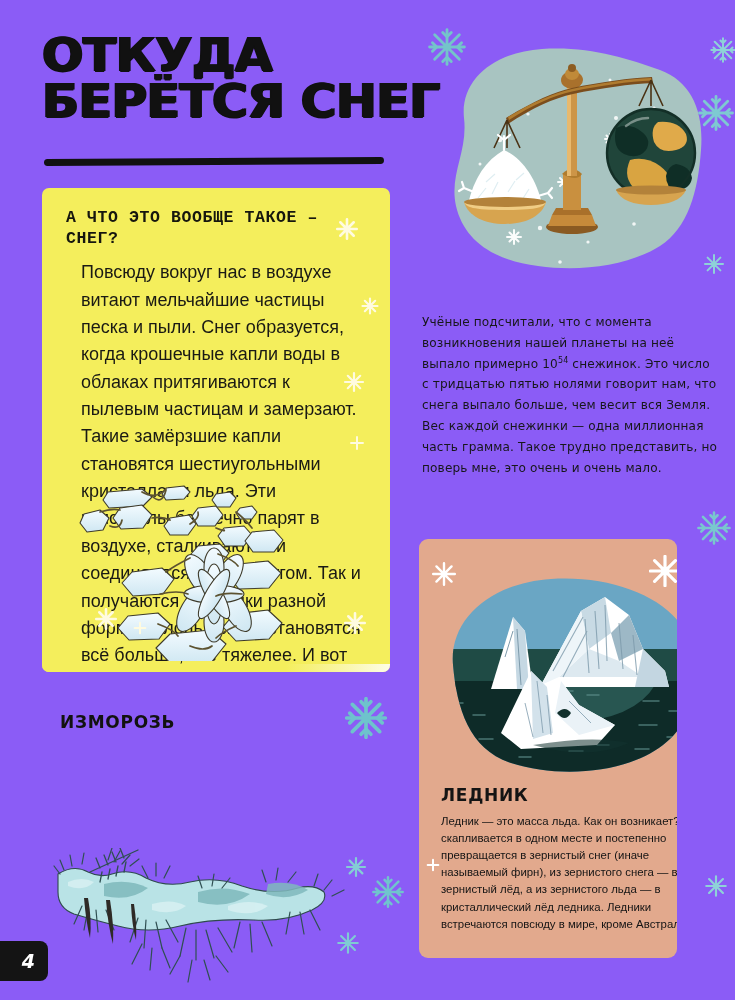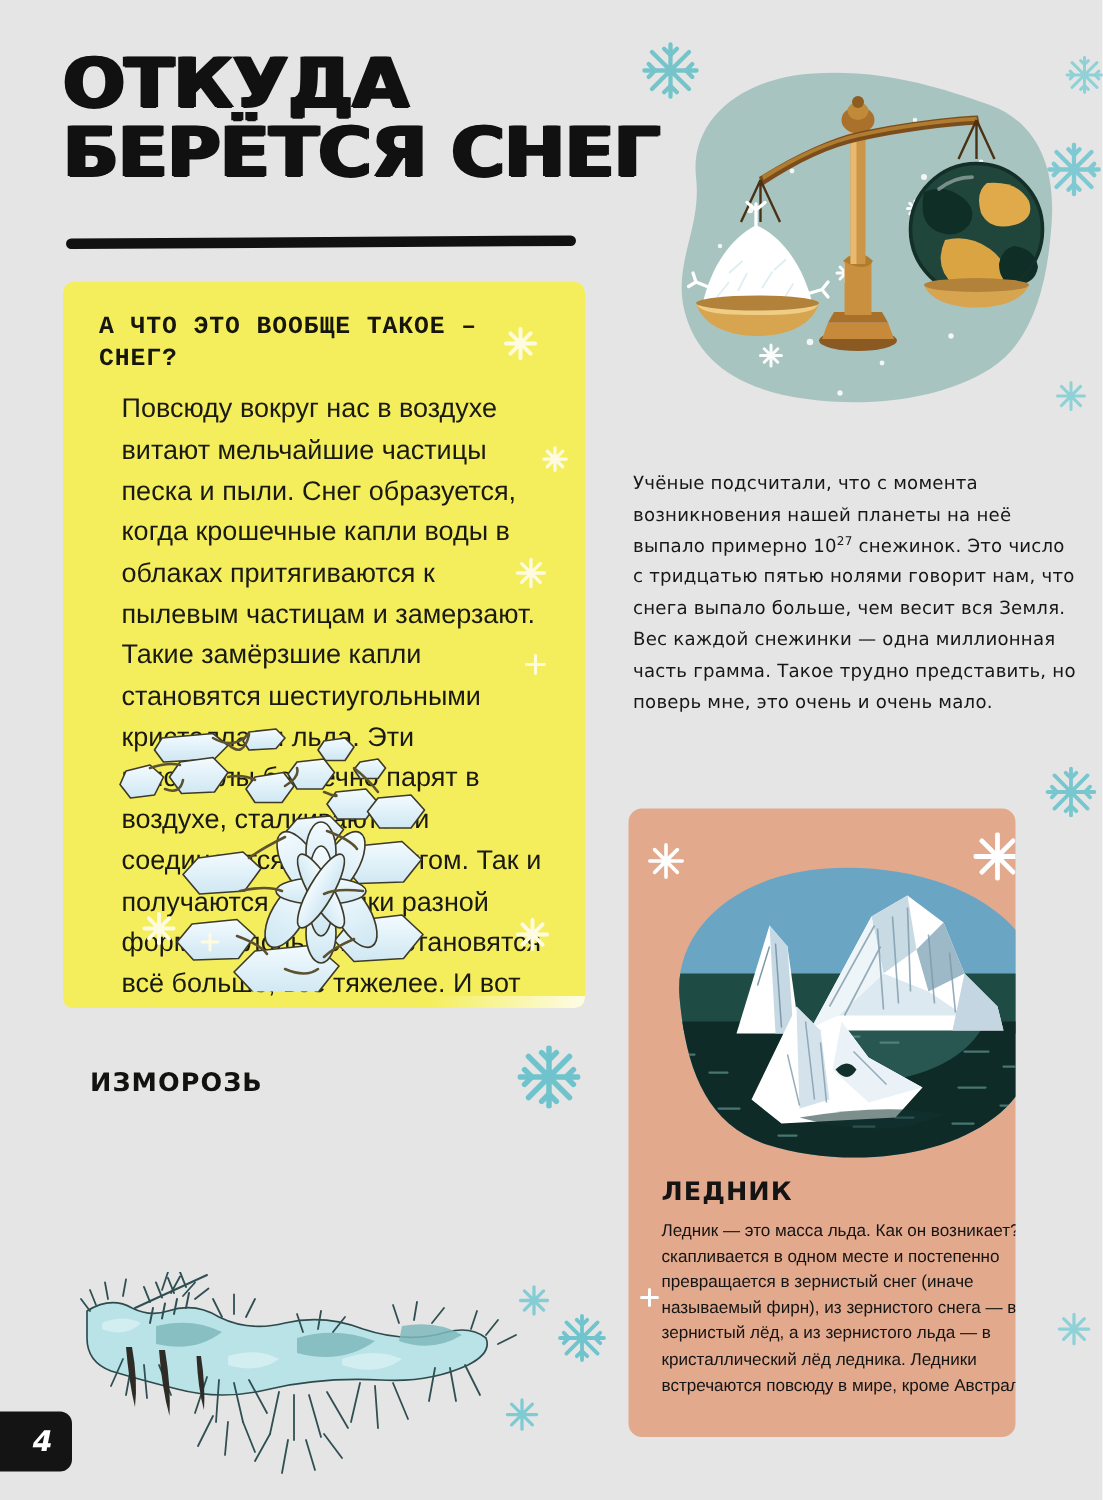--- a/index.html
+++ b/index.html
@@ -5,21 +5,21 @@
   * { box-sizing: border-box; margin: 0; padding: 0; }
   html, body {
     width: 735px; height: 1000px;
     background: #ffffff;
     font-family: "Liberation Sans", sans-serif;
     overflow: hidden;
   }
   #page {
     position: relative;
     width: 735px; height: 1000px;
-    background: #e5e5e5;
+    background: #8b5cf6;
   }
 
   
   .title-block { position: absolute; left: 42px; top: 34px; width: 400px; }
   .title-line {
     font-family: "DejaVu Sans", sans-serif;
     font-weight: 900;
     font-size: 46px;
     line-height: 0.92;
     letter-spacing: -0.5px;
@@ -400,21 +400,21 @@
         </g>
     </svg>
     <svg class="flake" style="left:318px;top:108px;" width="20" height="20" viewBox="0 0 24 24">
       <g stroke="#fffbe0" stroke-width="2.6" stroke-linecap="round">
           <path d="M12 3v18M3 12h18M5.8 5.8l12.4 12.4M18.2 5.8L5.8 18.2"></path>
         </g>
     </svg>
   </div>
 
   <div class="hand-note">
-    <span>Учёные подсчитали, что с момента возникновения нашей планеты на неё выпало примерно 10</span><sup>27</sup><span> снежинок. Это число с тридцатью пятью нолями говорит нам, что снега выпало больше, чем весит вся Земля. Вес каждой снежинки — одна миллионная часть грамма. Такое трудно представить, но поверь мне, это очень и очень мало.</span>
+    <span>Учёные подсчитали, что с момента возникновения нашей планеты на неё выпало примерно 10</span><sup>54</sup><span> снежинок. Это число с тридцатью пятью нолями говорит нам, что снега выпало больше, чем весит вся Земля. Вес каждой снежинки — одна миллионная часть грамма. Такое трудно представить, но поверь мне, это очень и очень мало.</span>
   </div>
 
   <div class="izmoroz">
     <div class="sec-heading">ИЗМОРОЗЬ</div>
   </div>
 
   <div class="branch-art">
     <svg width="300" height="150" viewBox="0 0 300 150">
 
       <g fill="#b9e3e6" stroke="#2e4a4c" stroke-width="1.1" stroke-linejoin="round">

